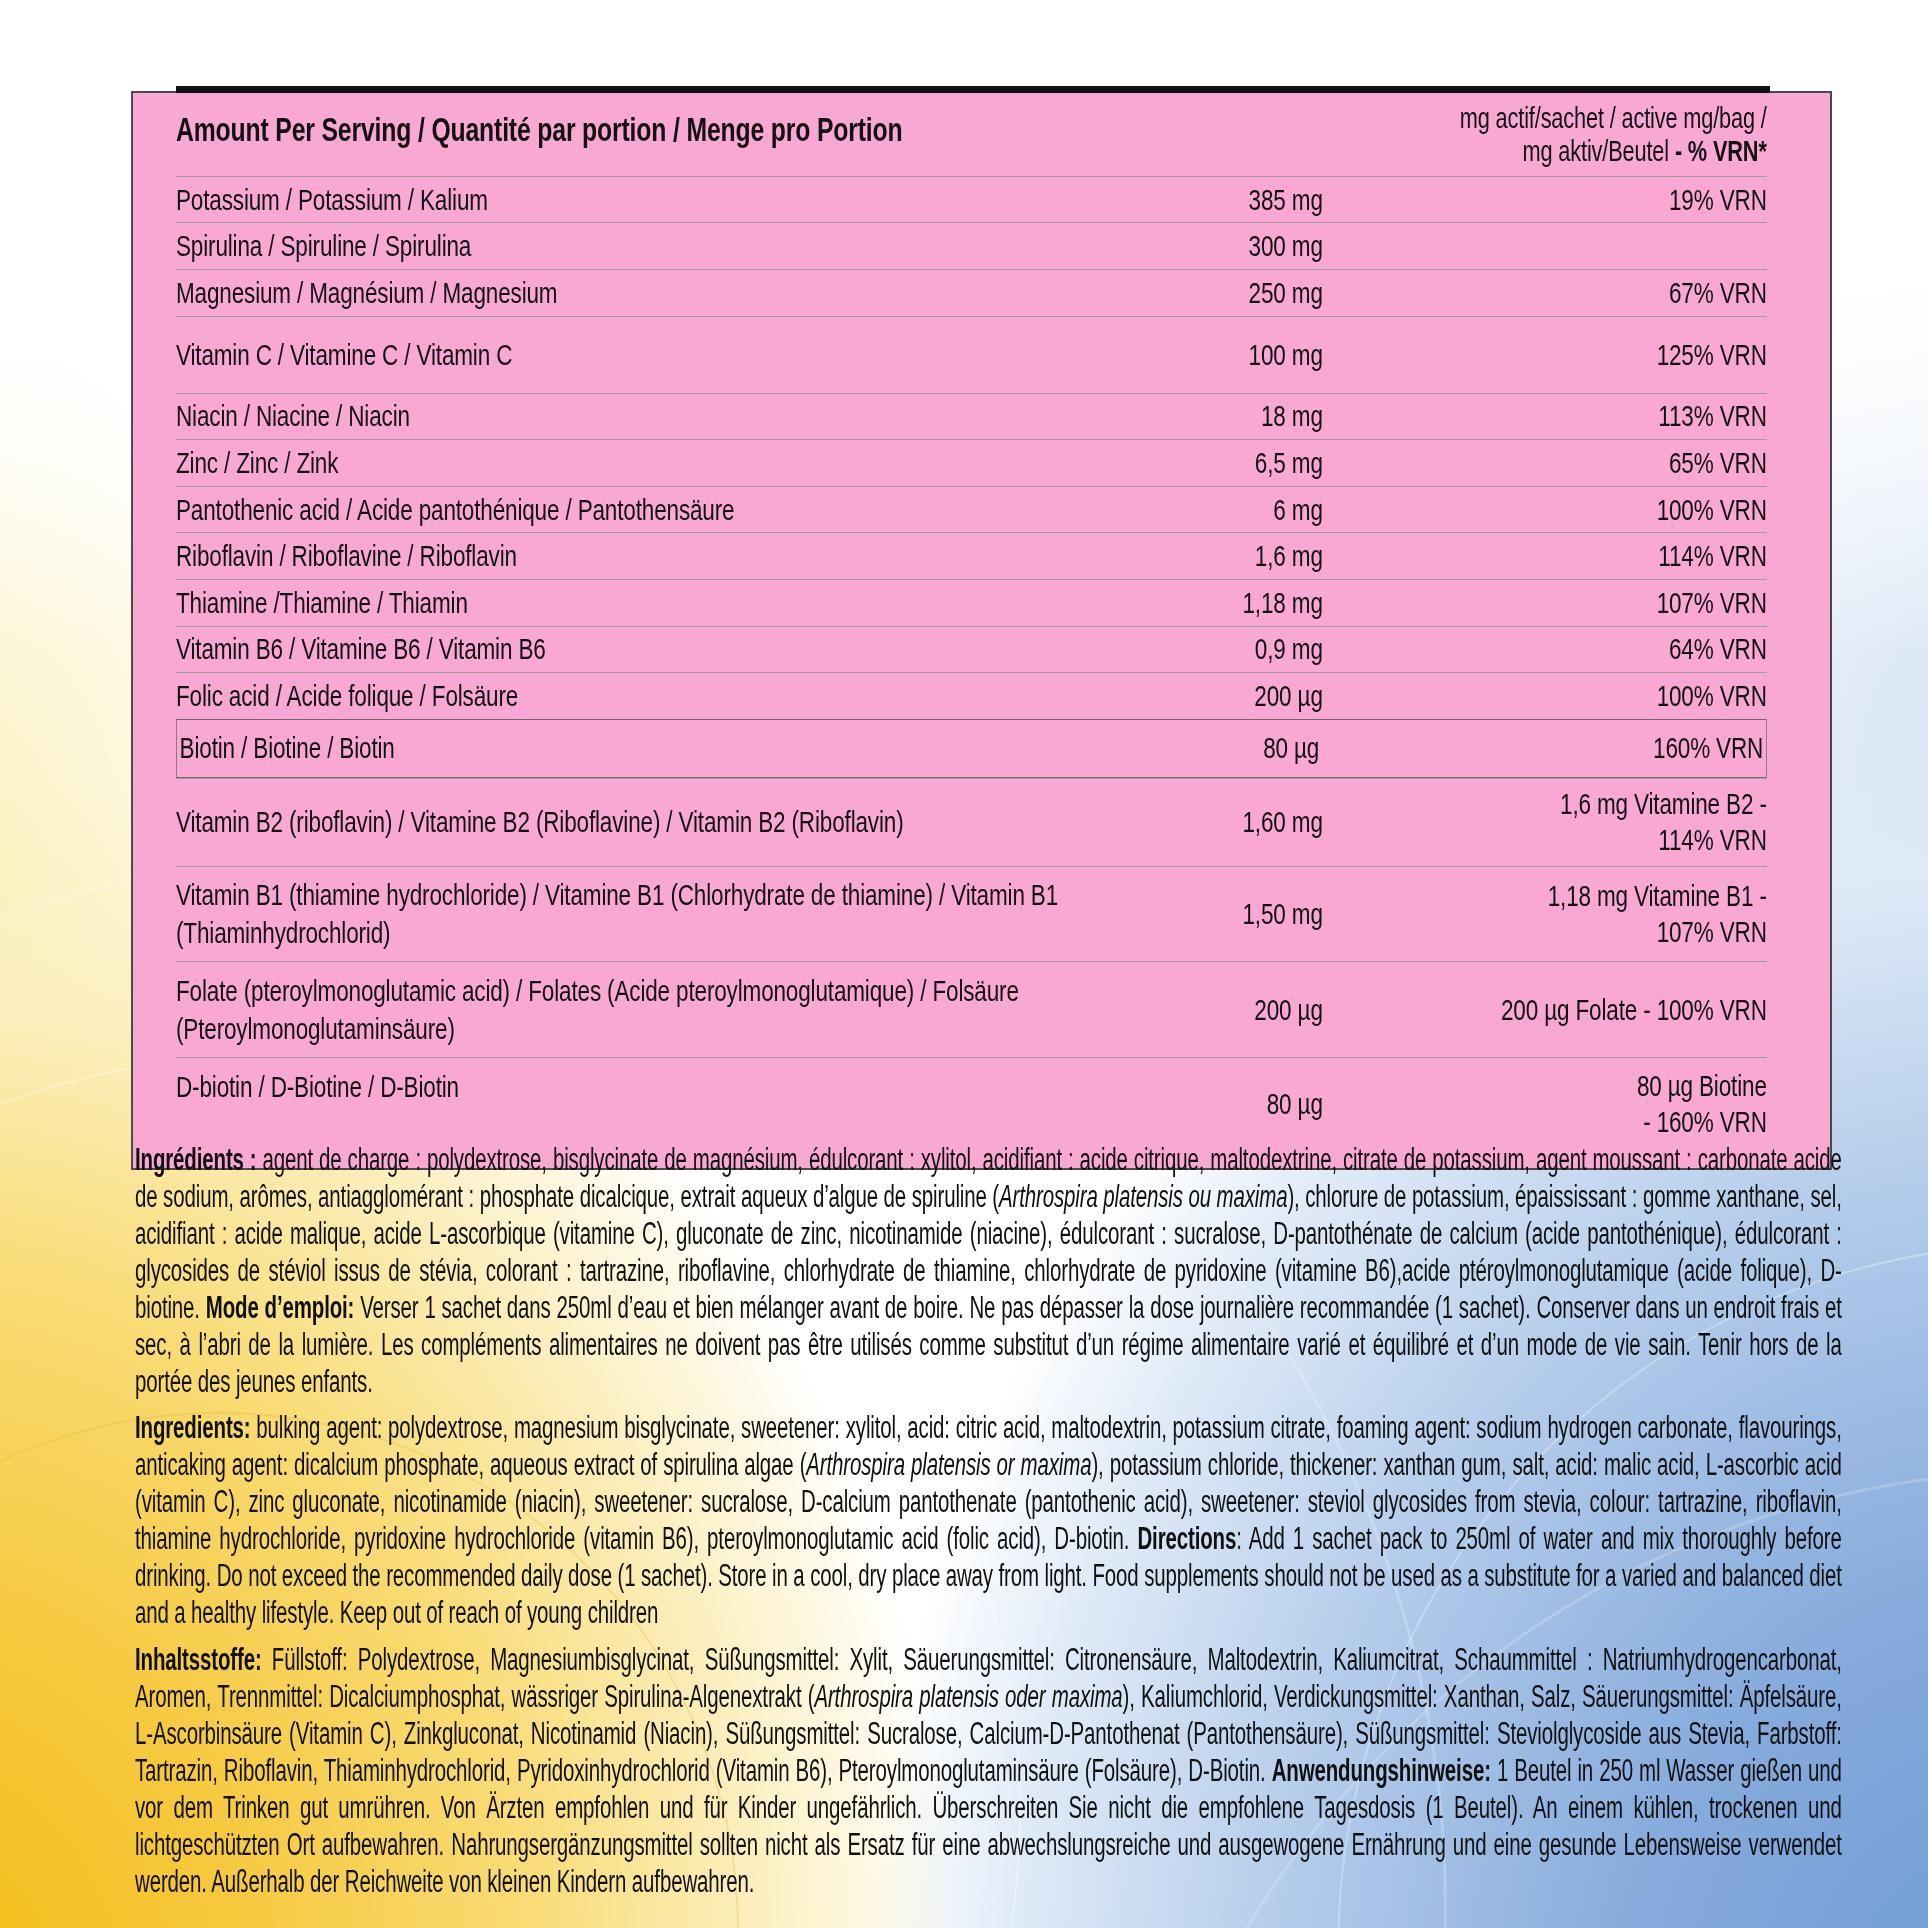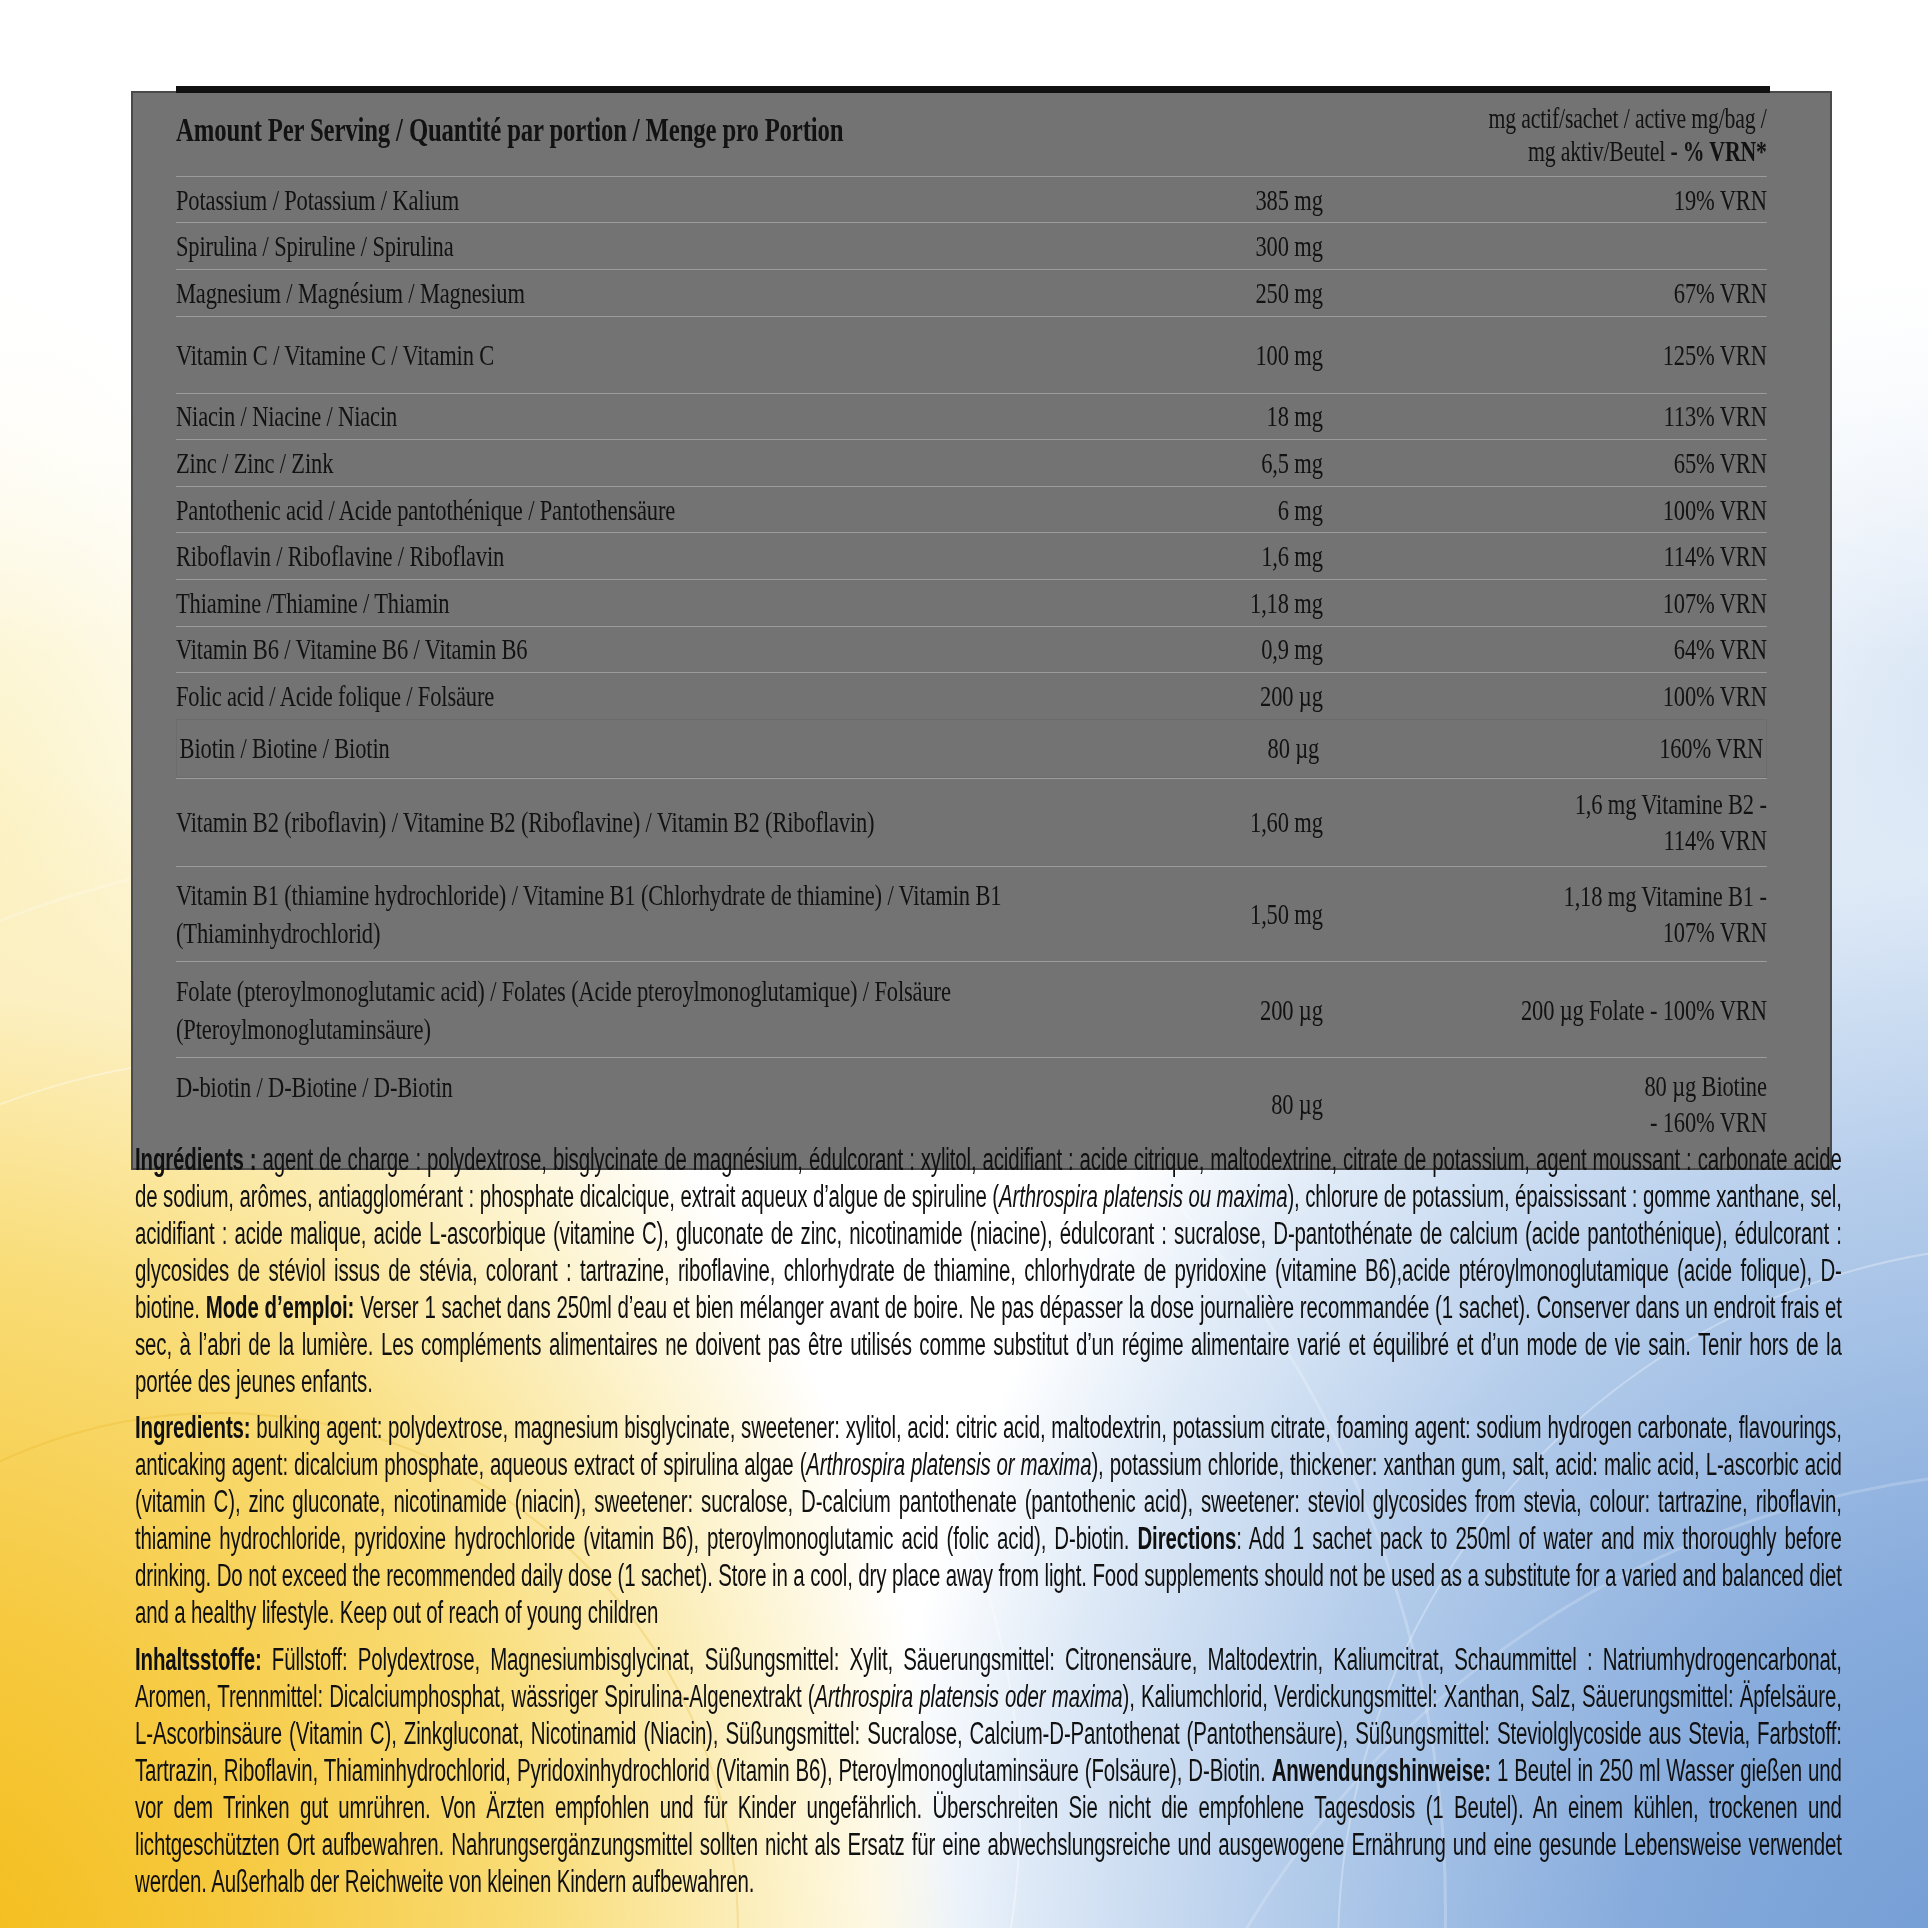--- a/index.html
+++ b/index.html
@@ -17,23 +17,22 @@
   .bg-arc{position:absolute;border-radius:50%;pointer-events:none;}
   #arc-y1{left:-490px;top:1055px;width:1507px;height:1507px;border:2.8px solid rgba(255,255,255,0.35);}
   #arc-y2{left:-678px;top:847px;width:2119px;height:2119px;border:3.8px solid rgba(255,255,255,0.22);}
   #arc-y3{left:-301px;top:1412px;width:1036px;height:1036px;border:2.8px solid rgba(222,168,16,0.22);}
   #arc-b1{left:1337px;top:1243px;width:1412px;height:1412px;border:2.8px solid rgba(255,255,255,0.30);}
   #arc-b2{left:1111px;top:1469px;width:1883px;height:1883px;border:3.8px solid rgba(255,255,255,0.20);}
 
   
   .facts{
     position:absolute;left:131px;top:91px;width:1701px;box-sizing:border-box;
-    background:#737373;border:2.8px solid #4a4a4a;
+    background:#f9a8d4;border:2.8px solid #4a4a4a;
     padding:1.9px 60px 15px 43px;
-    font-family:Liberation Serif, serif;
   }
   .facts-bar{position:absolute;top:-7.5px;left:43px;right:60px;height:7.5px;background:#111111;}
   .condense{width:2121px;transform:scaleX(0.75);transform-origin:0 0;letter-spacing:-0.2px;}
   .t-header{display:flex;justify-content:space-between;align-items:flex-start;padding:7.5px 0 7.5px;}
   .h-left{font-weight:bold;font-size:33px;line-height:40px;padding-top:7.5px;white-space:nowrap;}
   .h-right{text-align:right;font-size:29px;line-height:33px;}
   .t-row{display:flex;align-items:center;border-top:1.9px solid #9c9c9c;padding:3.8px 0;font-size:30px;line-height:38px;}
   .t-row .name{flex:1;padding-right:22.6px;}
   .t-row .amt{width:327px;text-align:right;white-space:nowrap;}
   .t-row .vrn{width:592px;text-align:right;}

